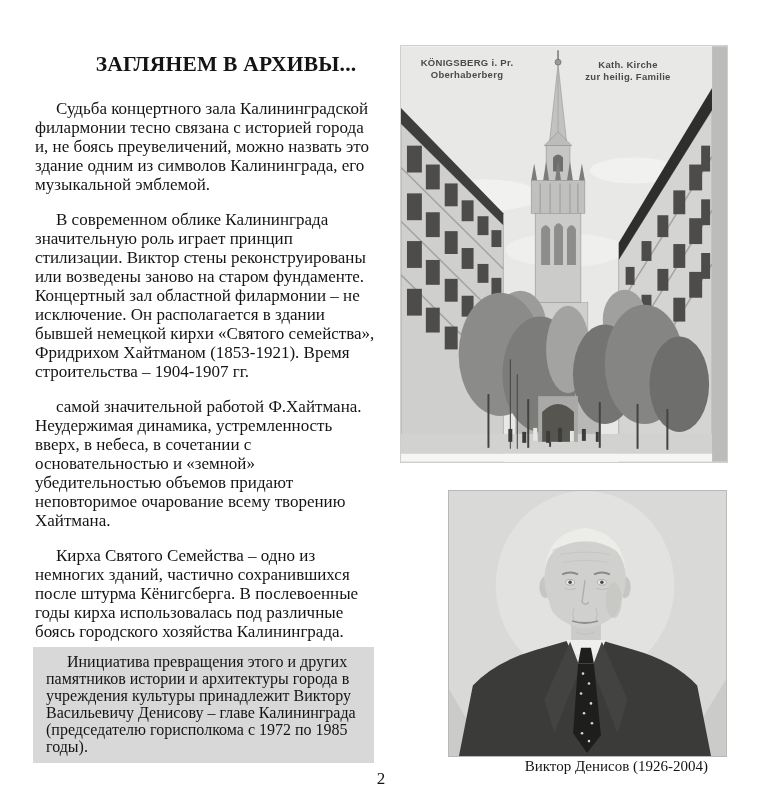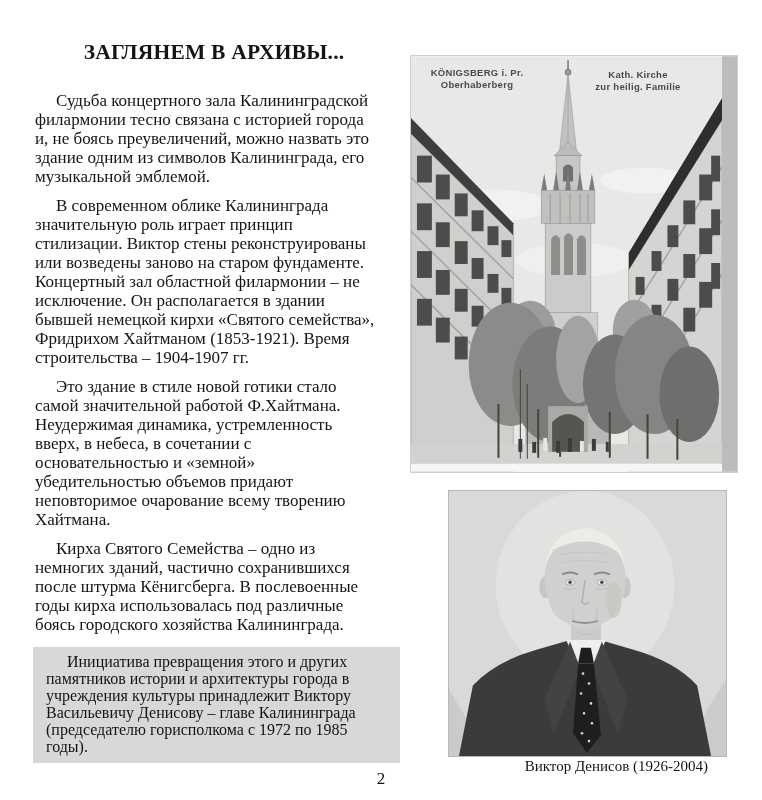--- a/index.html
+++ b/index.html
@@ -1,28 +1,28 @@
 <!DOCTYPE html>
 <html lang="ru"><head>
 <meta charset="utf-8">
 <style>
   * { box-sizing: border-box; }
   html,body { margin:0; padding:0; background:#ffffff; }
   .page { position:relative; width:762px; height:800px; background:#ffffff;
           font-family:"Liberation Serif", serif; color:#141414; overflow:hidden; }
-  .title { position:absolute; left:35px; top:40px; width:358px; margin:0;
+  .title { position:absolute; left:35px; top:40px; width:358px; margin:12px;
            text-align:center; font-size:21.5px; font-weight:bold; letter-spacing:0.2px; }
   .text-col { position:absolute; left:35px; top:83px; width:358px; font-size:17px; }
-  .para { margin:8px 0 10px 0; }
+  .para { margin:16px 0 10px 0; }
   .line { line-height:19px; white-space:nowrap; }
   .para .line:first-child, .highlight-box .line:first-child { text-indent:21px; }
-  .highlight-box { position:absolute; left:33px; top:647px; width:367px;
+  .highlight-box { position:absolute; left:33px; top:647px; width:341px;
                    background:#d8d8d8; padding:6px 12px 8px 13px; font-size:16px; }
   .highlight-box .line { line-height:17px; }
-  .postcard { position:absolute; left:400px; top:45px; width:328px; height:418px; margin:10px;
+  .postcard { position:absolute; left:400px; top:45px; width:328px; height:418px; margin:0;
               border:1px solid #cfcfcd; }
   .postcard svg { display:block; }
   .pc-label { position:absolute; font-family:"Liberation Sans", sans-serif; font-size:9.5px;
               font-weight:bold; color:#4a4a4a; letter-spacing:0.3px; line-height:12px; text-align:center; }
   .pc-left  { left:10px;  top:11px; width:112px; }
   .pc-right { left:168px; top:13px; width:118px; }
   .portrait { position:absolute; left:448px; top:490px; width:279px; height:267px; margin:0;
               border:1px solid #b8b8b6; }
   .portrait svg { display:block; }
   .caption { position:absolute; left:428px; top:758px; width:280px; text-align:right; font-size:15px; }
@@ -48,21 +48,20 @@
         <div class="line">значительную роль играет принцип</div>
         <div class="line">стилизации. Виктор стены реконструированы</div>
         <div class="line">или возведены заново на старом фундаменте.</div>
         <div class="line">Концертный зал областной филармонии – не</div>
         <div class="line">исключение. Он располагается в здании</div>
         <div class="line">бывшей немецкой кирхи «Святого семейства»,</div>
         <div class="line">Фридрихом Хайтманом (1853-1921). Время</div>
         <div class="line">строительства – 1904-1907 гг.</div>
       </div>
     <div class="para">
-        <div class="line">Это здание в стиле новой готики стало</div>
         <div class="line">самой значительной работой Ф.Хайтмана.</div>
         <div class="line">Неудержимая динамика, устремленность</div>
         <div class="line">вверх, в небеса, в сочетании с</div>
         <div class="line">основательностью и «земной»</div>
         <div class="line">убедительностью объемов придают</div>
         <div class="line">неповторимое очарование всему творению</div>
         <div class="line">Хайтмана.</div>
       </div>
     <div class="para">
         <div class="line">Кирха Святого Семейства – одно из</div>

